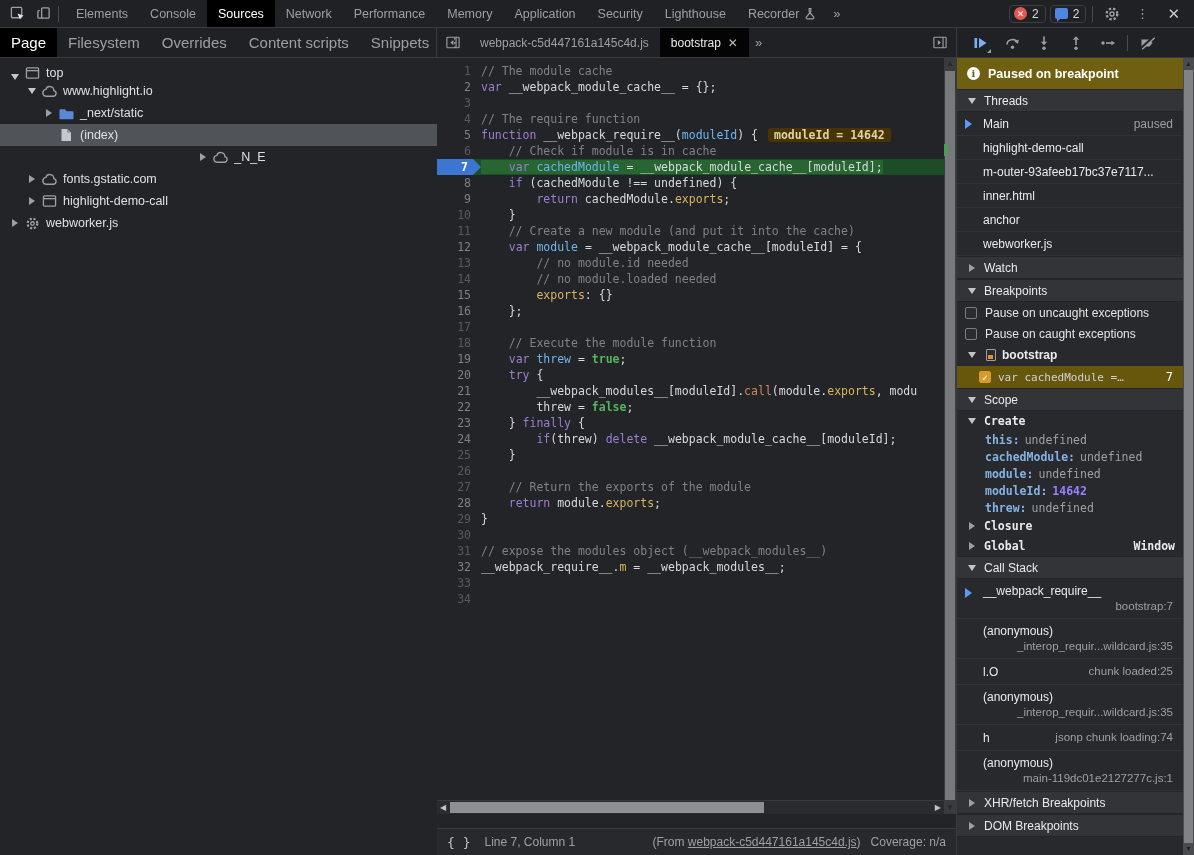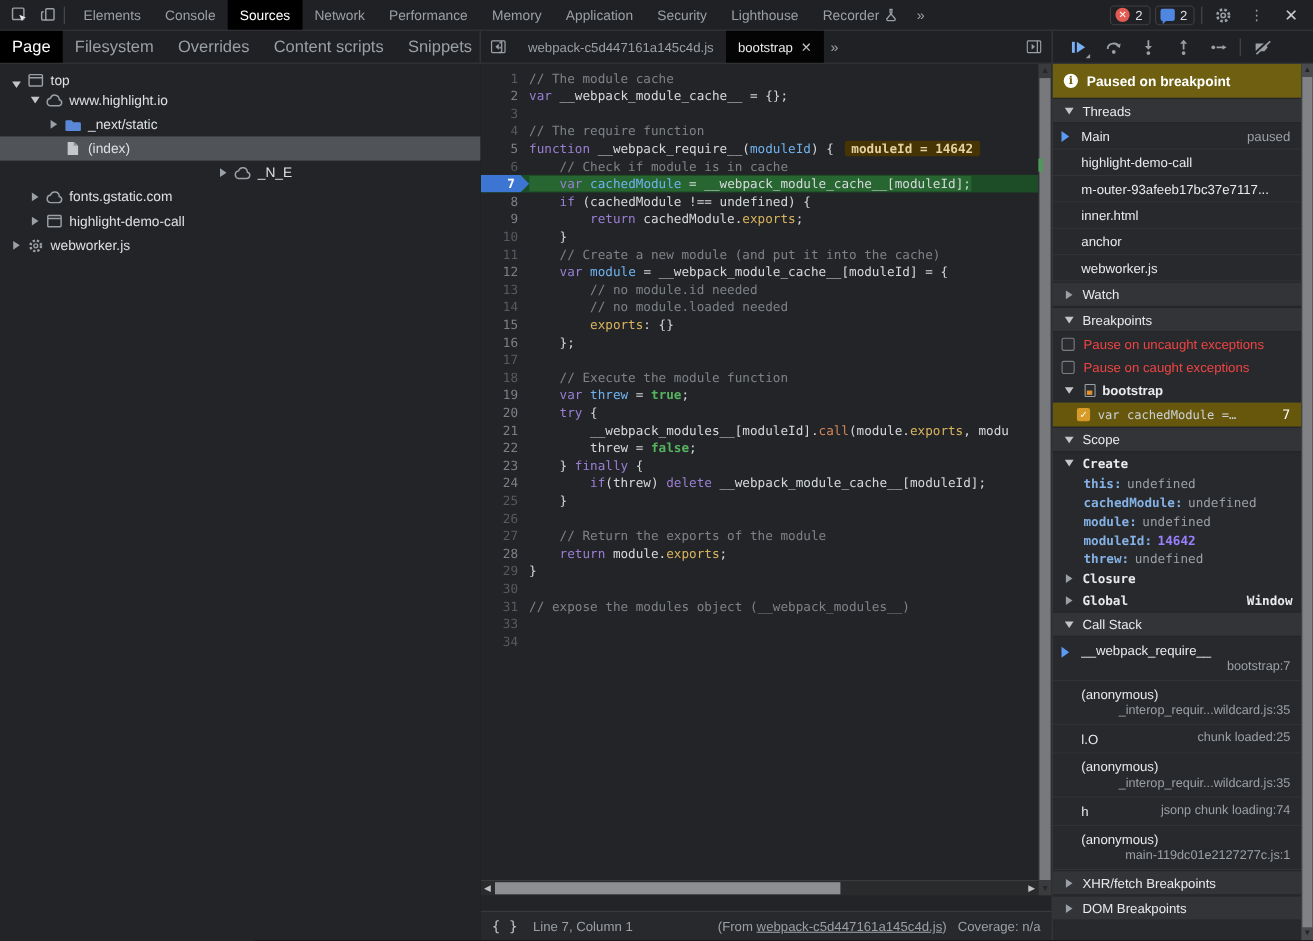--- a/index.html
+++ b/index.html
@@ -93,21 +93,21 @@
             display:flex; align-items:center; gap:8px; padding:0 10px; }
   .info-ic { width:13px; height:13px; border-radius:50%; background:#fff; color:#6e5f11; font-size:10px; font-weight:bold;
              display:flex; align-items:center; justify-content:center; font-family:"DejaVu Serif",serif; }
   .sec-h { height:23px; background:#333438; border-bottom:1px solid #242528; border-top:1px solid #242528;
            display:flex; align-items:center; gap:6px; padding:0 8px; color:#e8eaed; font-size:12px;text-align:center; }
   .sec-h .exp { margin-right:0; }
   .row-item { display:flex; align-items:center; height:24px; padding:0 10px 0 26px; color:#e8eaed; font-size:12px;
               border-bottom:1px solid #323336; position:relative; white-space:nowrap; }
   .row-item .right { margin-left:auto; color:#9aa0a6; }
   .blue-arrow { position:absolute; left:8px; border-top:5px solid transparent; border-bottom:5px solid transparent; border-left:7px solid #5c9bf5; }
-  .toggle-row { display:flex; align-items:center; gap:8px; height:21px; padding:0 8px; color:#ef4444; font-size:12px; }
+  .toggle-row { display:flex; align-items:center; gap:8px; height:21px; padding:0 8px; color:#e5e5e5; font-size:12px; }
   .cb { width:12px; height:12px; border:1px solid #7a7e83; border-radius:2px; background:#2b2c2f; flex:0 0 12px; }
   .cb.on { background:#d89a28; border-color:#d89a28; color:#fff; font-size:10px; line-height:11px; text-align:center; font-weight:bold; }
   .bp-group-h { display:flex; align-items:center; gap:6px; height:22px; padding:0 8px; color:#e8eaed; font-weight:bold; font-size:12px; }
   .file-ic { width:10px; height:12px; border:1px solid #9aa0a6; border-radius:1px; position:relative; background:#2b2c2f; }
   .file-ic:after { content:""; position:absolute; left:1px; bottom:1px; width:5px; height:4px; background:#e0912c; }
   .bp-entry { display:flex; align-items:center; gap:7px; height:22px; padding:0 10px 0 22px; background:#66570d;
               font-family:"DejaVu Sans Mono",monospace; font-size:11px; color:#cdd1d5; }
   .bp-entry .line-no { margin-left:auto; color:#fff; font-size:12px; }
   .scope-sub { display:flex; align-items:center; height:20px; padding:0 8px; color:#e8eaed; font-weight:bold;
                font-family:"DejaVu Sans Mono",monospace; font-size:11.5px; gap:4px; }
@@ -411,20 +411,21 @@
         <div class="code-line"><span class="gutter">22</span><span class="code-text"><span class="tk-p">        threw = </span><span class="tk-a">false</span><span class="tk-p">;</span></span></div>
         <div class="code-line"><span class="gutter">23</span><span class="code-text"><span class="tk-p">    } </span><span class="tk-k">finally</span><span class="tk-p"> {</span></span></div>
         <div class="code-line"><span class="gutter">24</span><span class="code-text"><span class="tk-p">        </span><span class="tk-k">if</span><span class="tk-p">(threw) </span><span class="tk-k">delete</span><span class="tk-p"> __webpack_module_cache__[moduleId];</span></span></div>
         <div class="code-line"><span class="gutter dim">25</span><span class="code-text"><span class="tk-p">    }</span></span></div>
         <div class="code-line"><span class="gutter dim">26</span><span class="code-text"></span></div>
         <div class="code-line"><span class="gutter dim">27</span><span class="code-text"><span class="tk-c">    // Return the exports of the module</span></span></div>
         <div class="code-line"><span class="gutter">28</span><span class="code-text"><span class="tk-p">    </span><span class="tk-k">return</span><span class="tk-p"> module.</span><span class="tk-pr">exports</span><span class="tk-p">;</span></span></div>
         <div class="code-line"><span class="gutter dim">29</span><span class="code-text"><span class="tk-p">}</span></span></div>
         <div class="code-line"><span class="gutter dim">30</span><span class="code-text"></span></div>
         <div class="code-line"><span class="gutter dim">31</span><span class="code-text"><span class="tk-c">// expose the modules object (__webpack_modules__)</span></span></div>
+        <div class="code-line"><span class="gutter">32</span><span class="code-text"><span class="tk-p">__webpack_require__.</span><span class="tk-pr">m</span><span class="tk-p"> = __webpack_modules__;</span></span></div>
         <div class="code-line"><span class="gutter dim">33</span><span class="code-text"></span></div>
         <div class="code-line"><span class="gutter dim">34</span><span class="code-text"></span></div>
       </div>
     <div class="v-scroll">
       <span class="arr" style="top:0;">▲</span>
       <div class="thumb"></div>
       <span class="arr" style="bottom:0;">▼</span>
       <div class="exec-mark"></div>
     </div>
     <div class="h-scroll">

